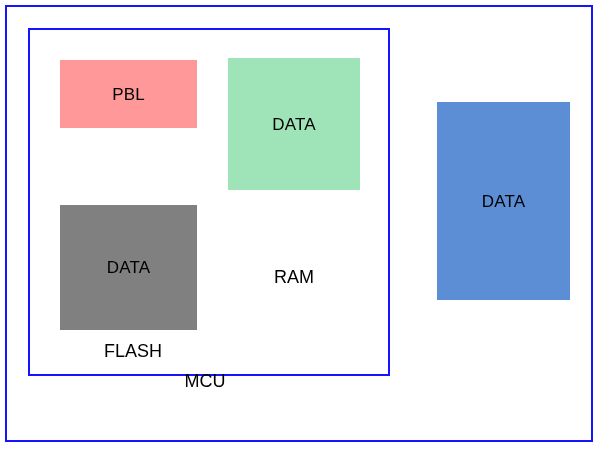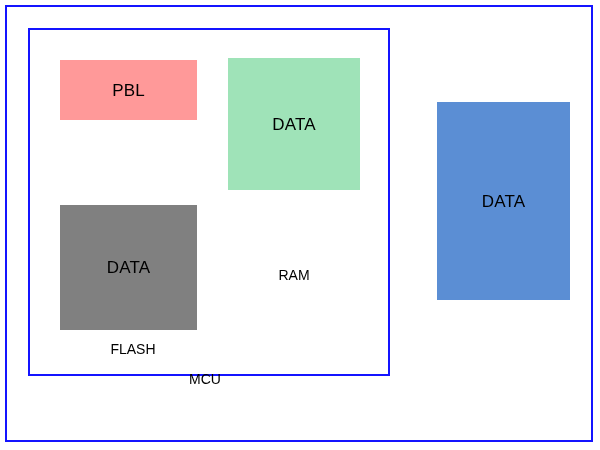--- a/index.html
+++ b/index.html
@@ -48,34 +48,34 @@
     justify-content: center;
   }
   .block-label {
     color: #000000;
     font-size: 17px;
     line-height: 1;
     letter-spacing: 0.2px;
     white-space: nowrap;
   }
   
-  #flash-pbl  { left: 60px;  top: 60px;  width: 137px; height: 60px;  }
+  #flash-pbl  { left: 60px;  top: 60px;  width: 137px; height: 68px;  }
   #flash-exe  { left: 60px;  top: 120px; width: 137px; height: 85px;  }
   #flash-data { left: 60px;  top: 205px; width: 137px; height: 125px; }
   
   #ram-data   { left: 228px; top: 58px;  width: 132px; height: 132px; }
   #ram-sbl    { left: 228px; top: 190px; width: 132px; height: 63px;  }
   
   #eeprom-data{ left: 437px; top: 102px; width: 133px; height: 198px; }
 
   
   .caption {
     position: absolute;
     color: #000000;
-    font-size: 14px;
+    font-size: 18px;
     line-height: 1;
     white-space: nowrap;
     text-align: center;
     transform: translateX(-50%);
   }
   #flash-caption  { left: 133px; top: 342px; }
   #ram-caption    { left: 294px; top: 268px; }
   #mcu-caption    { left: 205px; top: 372px; text-align: center; }
   #eeprom-caption { left: 512px; top: 362px; }
 </style>

